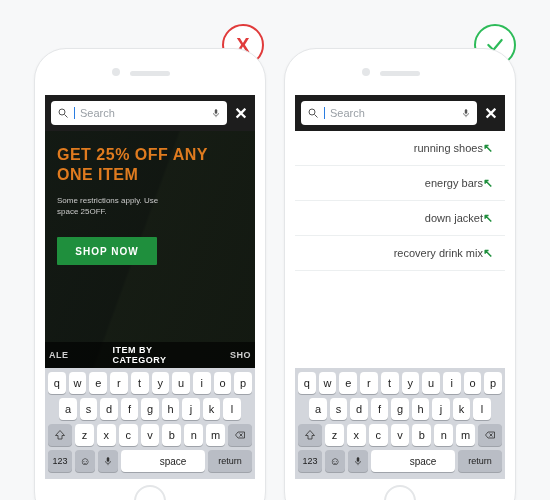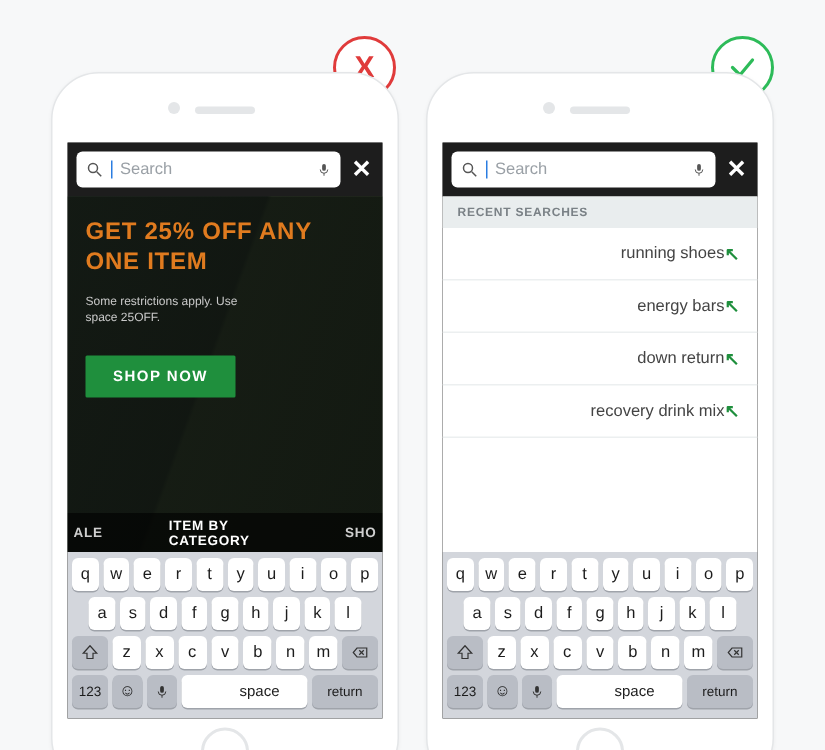--- a/index.html
+++ b/index.html
@@ -255,32 +255,31 @@
             <div class="search-ph">Search</div>
             <svg class="mic-icon-svg" viewBox="0 0 24 24">
                 <rect x="9" y="3" width="6" height="11" rx="3" fill="#555"></rect>
                 <path d="M6 12a6 6 0 0 0 12 0" stroke="#555" stroke-width="1.6" fill="none"></path>
                 <line x1="12" y1="18" x2="12" y2="22" stroke="#555" stroke-width="1.6"></line>
               </svg>
           </div>
           <div class="close-x">✕</div>
         </div>
         <div class="suggest-area">
-          <div class="recent-hdr">RECENT SEARCHES</div>
           <div id="recent-list">
               <div class="recent-row">
                 <span>running shoes</span>
                 <span class="arrow-nw">↖</span>
               </div>
               <div class="recent-row">
                 <span>energy bars</span>
                 <span class="arrow-nw">↖</span>
               </div>
               <div class="recent-row">
-                <span>down return</span>
+                <span>down jacket</span>
                 <span class="arrow-nw">↖</span>
               </div>
               <div class="recent-row">
                 <span>recovery drink mix</span>
                 <span class="arrow-nw">↖</span>
               </div>
             </div>
         </div>
         <div class="keyboard">
           <div class="krow r1">

